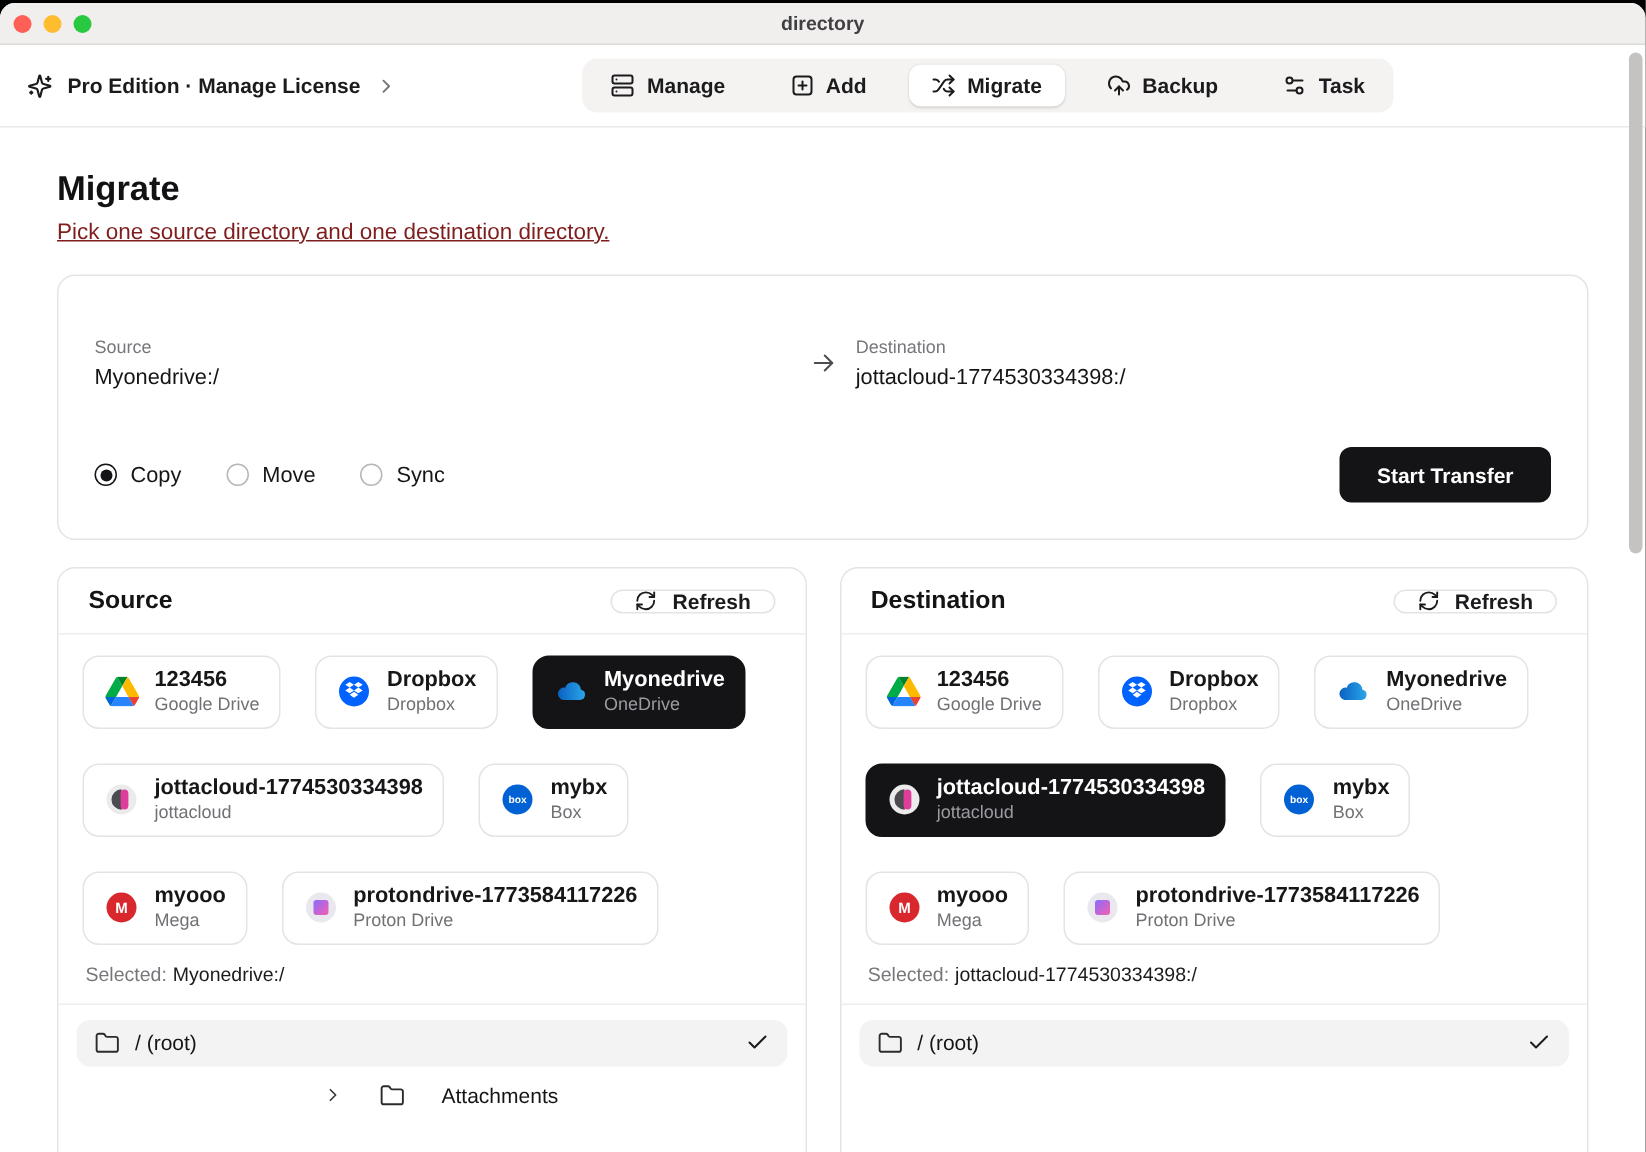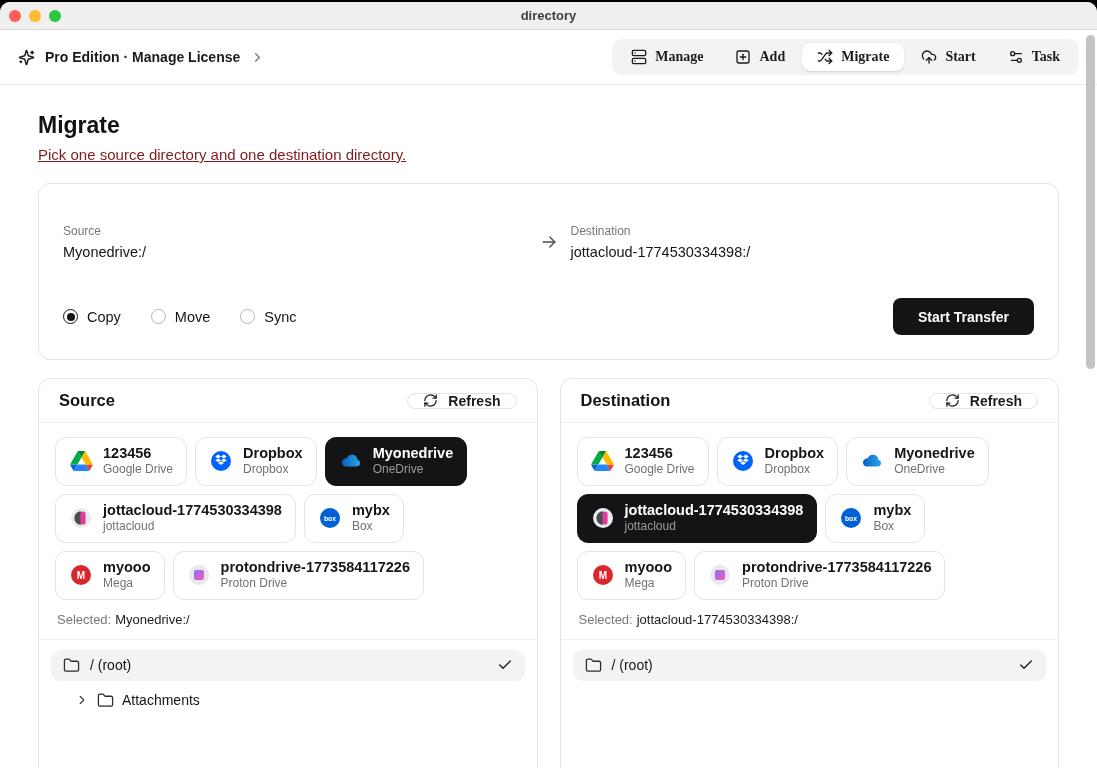--- a/index.html
+++ b/index.html
@@ -17,22 +17,22 @@
   .wtitle { position:absolute; left:0; right:0; text-align:center; font-size:13px;
     font-weight:700; color:#404043; }
 
   
   .appheader { height:55px; background:#fff; border-bottom:1px solid #eceae7;
     display:flex; align-items:center; padding:0 18px; }
   .license { display:flex; align-items:center; gap:10px; font-size:14px; font-weight:700;
     color:#1b1b1e; cursor:pointer; }
   .license .spark svg { width:17px; height:17px; color:#1b1b1e; display:block; }
   .license .chev svg { width:15px; height:15px; color:#76767a; display:block; }
-  .tabs { margin-left:auto; background:#f4f3f1; border-radius:10px;
-    padding:4px; display:flex; gap:2px;font-family:Liberation Serif, serif; }
+  .tabs { margin-left:auto; margin-right:150px; background:#f4f3f1; border-radius:10px;
+    padding:4px; display:flex; gap:13px; }
   .tab { display:flex; align-items:center; gap:8px; padding:6px 15px; border:none;
     background:transparent; border-radius:8px; font-size:14px; font-weight:600;
     color:#1b1b1e; font-family:inherit; cursor:pointer; white-space:nowrap; }
   .tab.active { background:#fff; box-shadow:0 1px 2px rgba(0,0,0,.12), 0 0 1px rgba(0,0,0,.10); }
   .tab svg { width:16px; height:16px; display:block; }
 
   main { padding:0 38px; }
   h1.pagetitle { margin-top:26px; font-size:23px; line-height:28px; font-weight:700; color:#121214; }
   p.sub { margin-top:5px; font-size:15px; line-height:21px; color:#7f1d1d;text-decoration:underline; }
 
@@ -60,21 +60,21 @@
   .panels { display:flex; gap:22px; margin-top:18px; align-items:stretch; }
   .panel { flex:1; min-width:0; height:520px; display:flex; flex-direction:column; overflow:hidden; }
   .panelhead { display:flex; align-items:center; justify-content:space-between;
     padding:12px 20px; border-bottom:1px solid #efeeeb; flex:none; }
   .panelhead h2 { font-size:16.5px; font-weight:700; color:#141416; }
   .refresh { display:flex; align-items:center; gap:10px; border:1px solid #e4e3e0; background:#fff;
     border-radius:9px; padding:0 15px; height:16px; font-size:14px; font-weight:600; color:#1b1b1e;
     font-family:inherit; cursor:pointer; }
   .refresh svg { width:15px; height:15px; display:block; }
 
-  .remotes { padding:14px 16px 8px; display:flex; flex-wrap:wrap; gap:8px; align-content:flex-start; }
+  .remotes { padding:14px 16px 8px; display:flex; flex-wrap:wrap; gap:23px; align-content:flex-start; }
   .remote { display:flex; align-items:center; gap:10px; padding:7px 13px; border:1px solid #e5e4e1;
     border-radius:11px; background:#fff; font-family:inherit; cursor:pointer; text-align:left; }
   .rname { display:block; font-size:14.5px; line-height:1.2; font-weight:600; color:#17171a; }
   .rtype { display:block; font-size:12px; line-height:1.3; color:#717175; }
   .remote.selected { background:#141417; border-color:#141417; }
   .remote.selected .rname { color:#fff; }
   .remote.selected .rtype { color:#9b9ba1; }
   .ricon { width:24px; height:24px; flex:none; display:flex; align-items:center; justify-content:center; }
   .ricon svg { width:24px; height:24px; display:block; }
   .ricon svg.gd { width:23px; height:20px; }
@@ -83,21 +83,21 @@
   .selline .slabel { color:#77777b; }
   .selline .svalue { color:#1b1b1e; margin-left:4px; }
 
   .tree { border-top:1px solid #efeeeb; padding:10px 12px; flex:1; }
   .trow { display:flex; align-items:center; gap:10px; font-size:14px; color:#151517;
     padding:7px 12px; border-radius:9px; cursor:pointer; }
   .trow.rootrow { background:#f3f3f3; }
   .trow svg.ficon { width:17px; height:17px; color:#2b2b2f; flex:none; display:block; }
   .tcheck { margin-left:auto; color:#1b1b1e; }
   .tcheck svg { width:16px; height:16px; display:block; }
-  .trow.child { margin-top:4px; padding-left:24px; gap:8px; background:transparent; }
+  .trow.child { margin-top:4px; padding-left:24px; gap:24px; background:transparent;justify-content:center; }
   .tchev svg { width:14px; height:14px; color:#3b3b40; display:block; }
 
   .scrollthumb { position:absolute; top:33px; right:2px; width:9px; height:334px;
     border-radius:5px; background:#c4c3c1; cursor:pointer; }
 </style>
 </head>
 <body>
 
 <svg width="0" height="0" style="position:absolute" aria-hidden="true">
   <defs>
@@ -272,21 +272,21 @@
             </svg>
           </span>
         <span>Migrate</span>
       </button>
       <button class="tab">
         <span>
             <svg>
               <use href="#i-cloudup"></use>
             </svg>
           </span>
-        <span>Start</span>
+        <span>Backup</span>
       </button>
       <button class="tab">
         <span>
             <svg>
               <use href="#i-tasklist"></use>
             </svg>
           </span>
         <span>Task</span>
       </button>
     </nav>

